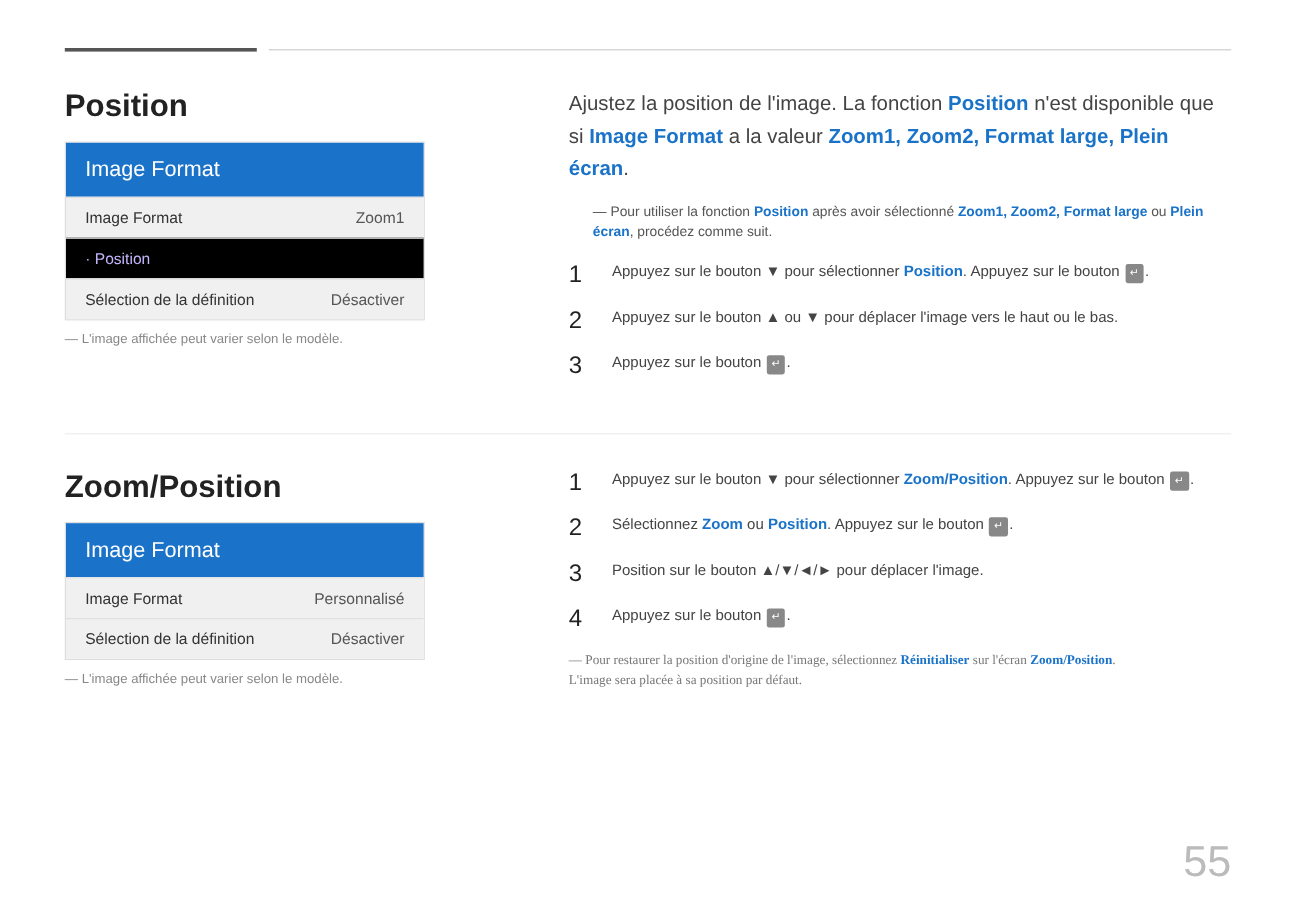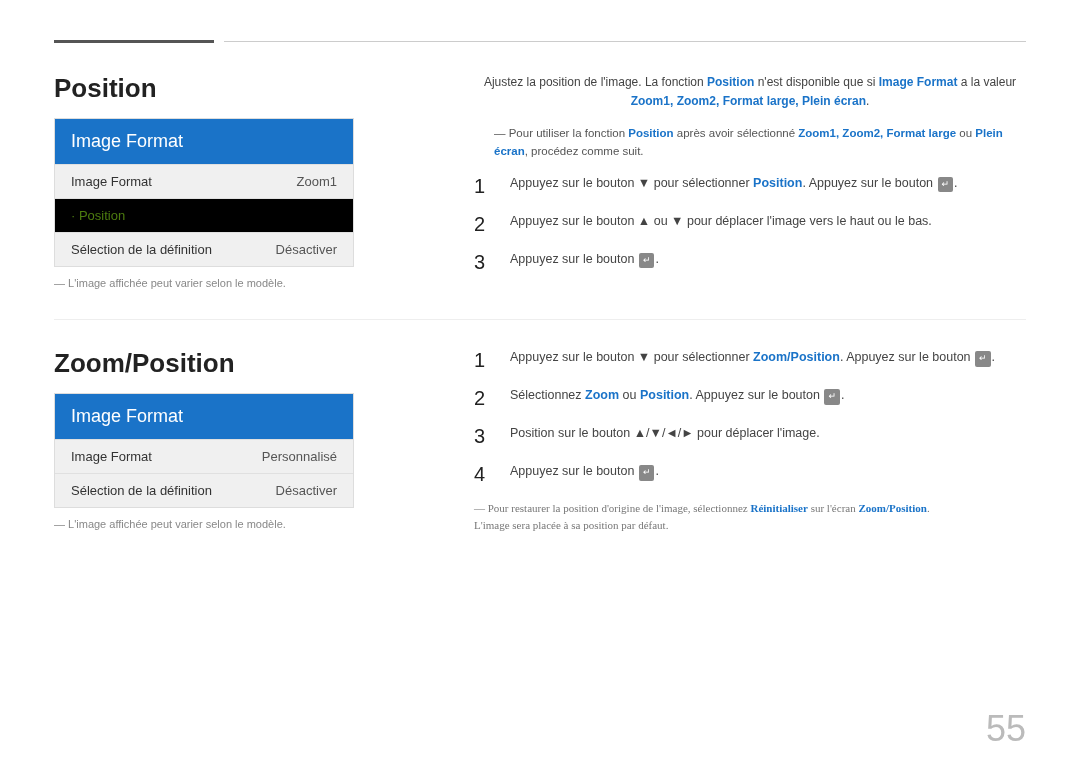--- a/index.html
+++ b/index.html
@@ -113,25 +113,24 @@
     }
 
     .ui-note {
       font-size: 11px;
       color: #888;
       margin-top: 10px;
     }
 
     
     .intro-text {
-      font-size: 12px;
+      font-size: 17px;
       color: #444;
       line-height: 1.6;
       margin-bottom: 14px;
-      text-align: center;
     }
 
     .intro-text .highlight {
       color: #1a73c8;
       font-weight: bold;
     }
 
     .step-list {
       list-style: none;
     }
@@ -178,21 +177,21 @@
     
     .section-divider {
       height: 1px;
       background: #eee;
       margin-bottom: 28px;
     }
 
     
     .page-number {
       position: absolute;
-      bottom: 13px;
+      bottom: 24px;
       right: 54px;
       font-size: 36px;
       color: #bbb;
       font-weight: 300;
     }
 
     
     .btn-icon {
       display: inline-block;
       background: #888;
@@ -233,21 +232,21 @@
       <div class="left-col">
         <h2 class="section-title">Position</h2>
 
         <div class="ui-mockup">
           <div class="ui-mockup-header">Image Format</div>
           <div class="ui-mockup-row">
             <span class="ui-mockup-row-label">Image Format</span>
             <span class="ui-mockup-row-value">Zoom1</span>
           </div>
           <div class="ui-mockup-row active">
-            <span style="color:#4d7c0f;text-align:center;">· Position</span>
+            <span style="color:#c4b5fd;text-align:center;">· Position</span>
           </div>
           <div class="ui-mockup-row">
             <span class="ui-mockup-row-label">Sélection de la définition</span>
             <span class="ui-mockup-row-value">Désactiver</span>
           </div>
         </div>
 
         <p class="ui-note">— L'image affichée peut varier selon le modèle.</p>
       </div>
 

